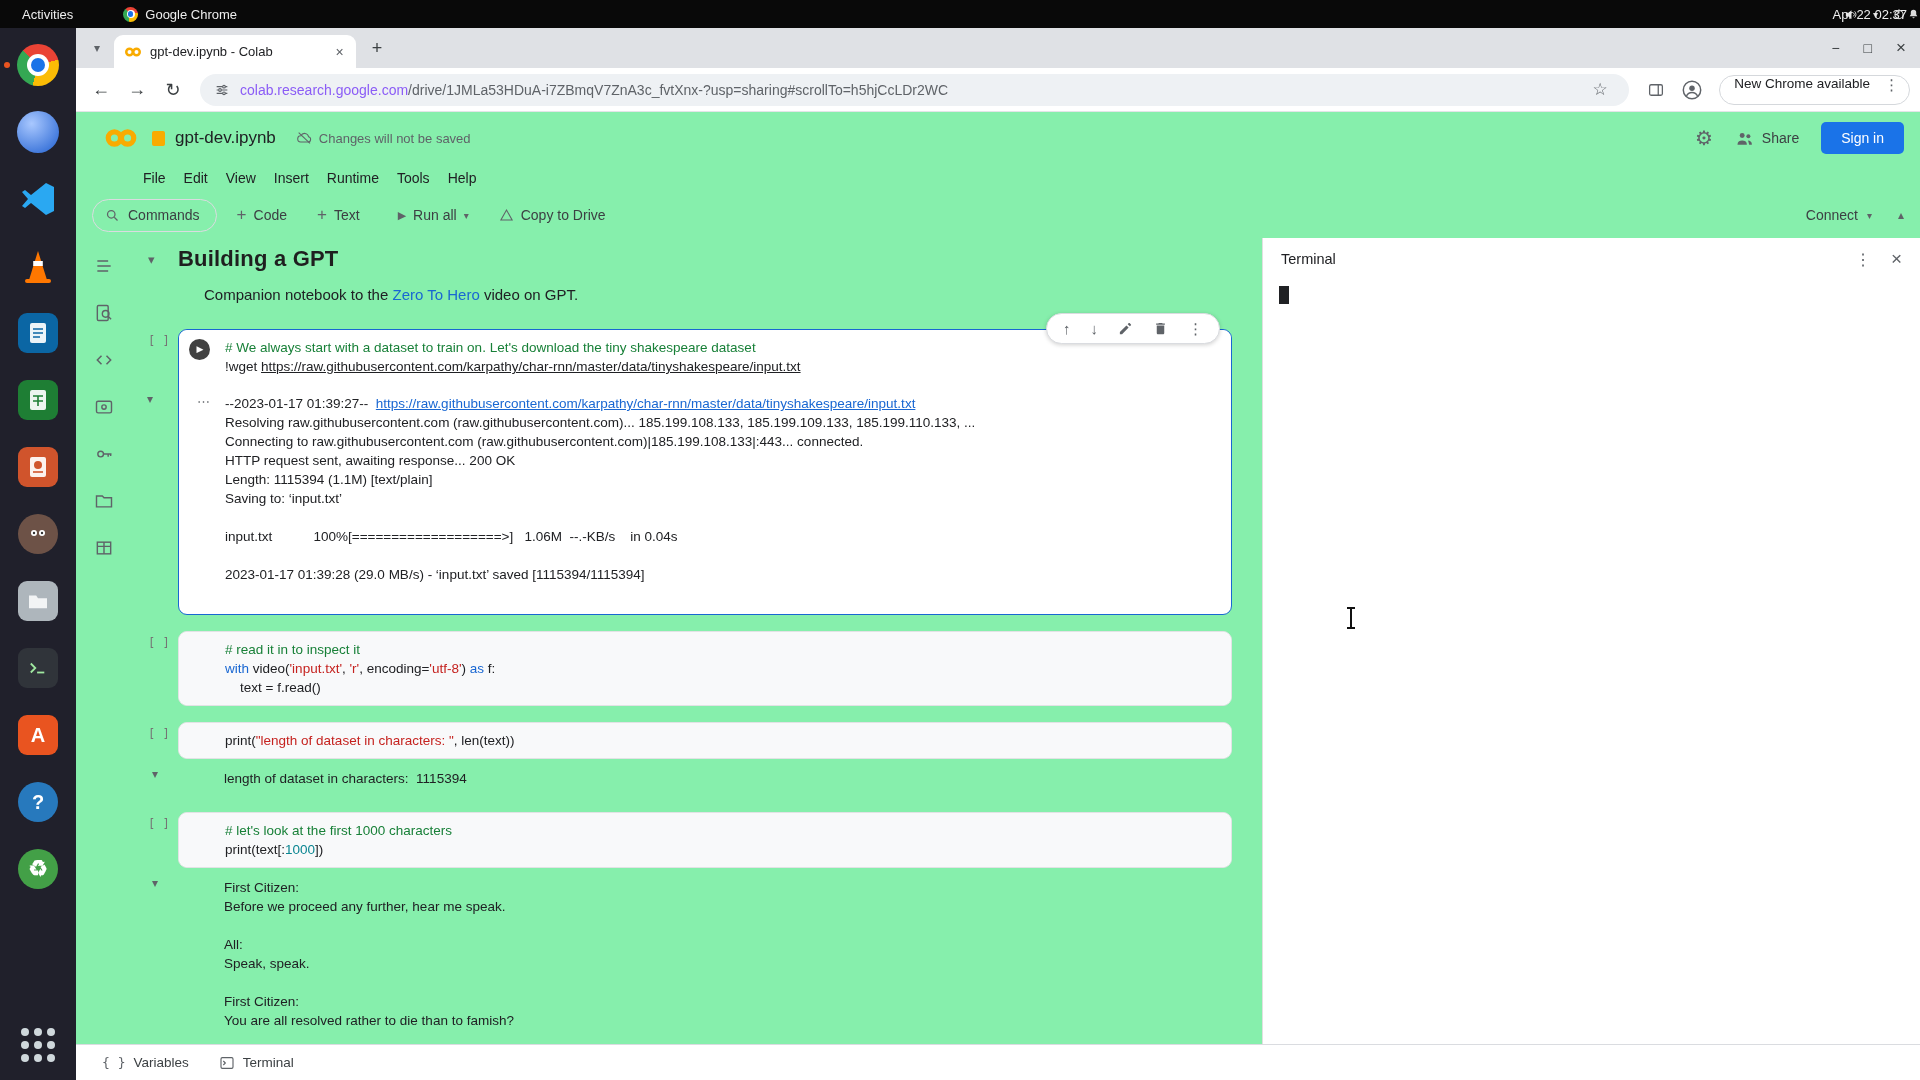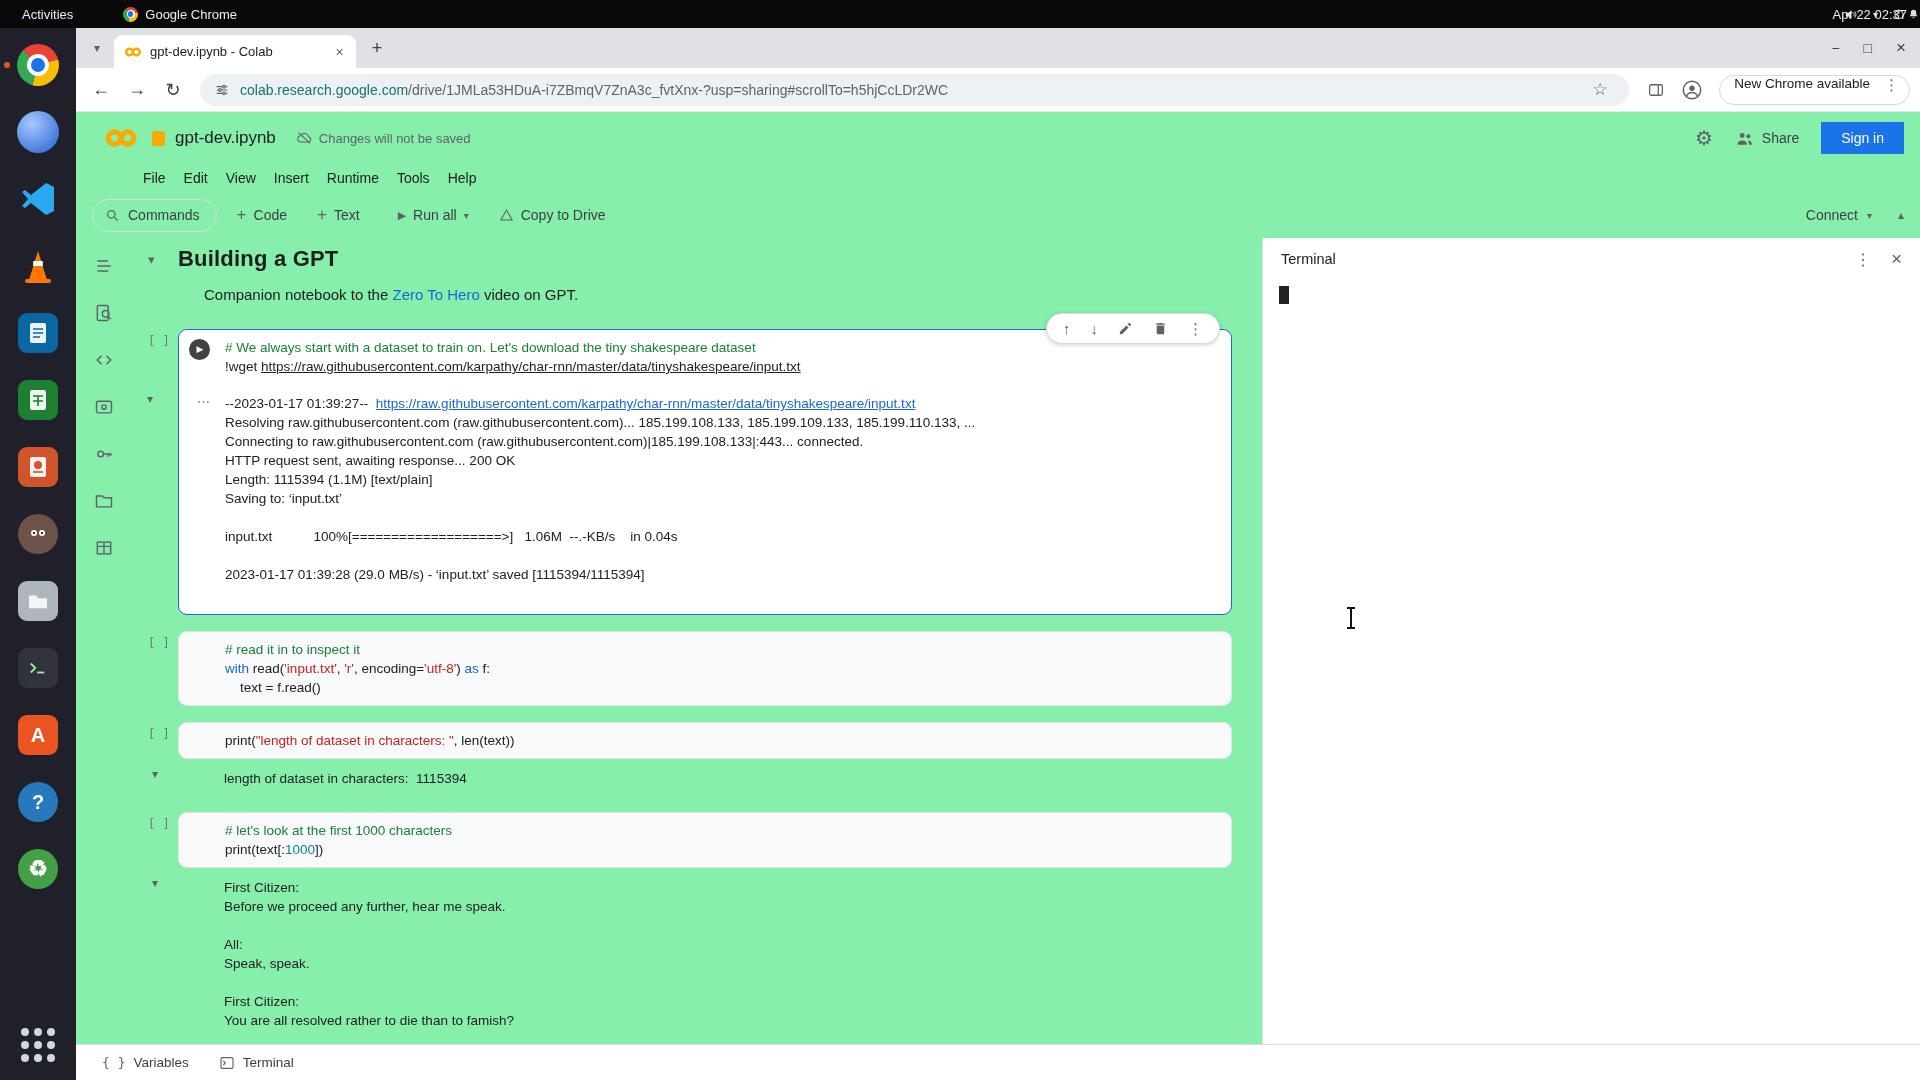--- a/index.html
+++ b/index.html
@@ -37,35 +37,35 @@
   .tab .title{flex:1;white-space:nowrap;overflow:hidden}
   .tabclose{width:17px;height:17px;border-radius:50%;display:flex;align-items:center;justify-content:center;color:#5f6368;font-size:14px}
   .newtab{width:26px;height:26px;margin:0 0 7px 8px;display:flex;align-items:center;justify-content:center;color:#3c4043;font-size:18px;border-radius:50%}
   .winctl{position:absolute;right:14px;top:0;height:40px;display:flex;align-items:center;gap:24px;color:#3c4043;font-size:14px}
   .winctl span{cursor:default}
 
   .cstoolbar{height:44px;background:#fff;display:flex;align-items:center;padding:0 10px;gap:6px;border-bottom:1px solid #e3e5e8;flex:0 0 auto}
   .navbtn{width:30px;height:30px;display:flex;align-items:center;justify-content:center;border-radius:50%;color:#3c4043;font-size:18px}
   .addressbar{flex:1;height:32px;background:#eef1f4;border-radius:16px;display:flex;align-items:center;padding:0 14px;margin:0 6px;font-size:14px;gap:10px;min-width:0}
   .addressbar .url{flex:1;white-space:nowrap;overflow:hidden}
-  .url .domain{color:#0f766e}.url .path{color:#5f6368}
+  .url .domain{color:#8b5cf6}.url .path{color:#5f6368}
   .tbicon{width:30px;height:30px;display:flex;align-items:center;justify-content:center;color:#5f6368;font-size:17px}
   .updatepill{height:30px;border:1px solid #d5d8dc;border-radius:15px;display:flex;gap:10px;padding:0 6px 0 14px;font-size:13.5px;color:#202124;margin-left:6px}
   .updatepill .kebab{color:#5f6368;font-size:15px;padding:0 4px}
 
   
   .colab{flex:1;display:flex;flex-direction:column;min-height:0;background:#86efac}
   .cheader{height:52px;display:flex;align-items:center;padding:0 16px 0 28px;flex:0 0 auto}
   .cheader .nbtitle{font-size:17px;margin-left:10px}
   .fileicon{width:13px;height:15px;background:#f9ab00;border-radius:2px;margin-left:14px;position:relative}
   .savestatus{display:flex;align-items:center;gap:7px;margin-left:20px;font-size:13px;color:#5f6368}
   .cheader .right{margin-left:auto;display:flex;align-items:center;gap:22px}
   .gear{font-size:20px;color:#5f6368}
   .sharebtn{display:flex;align-items:center;gap:8px;font-size:14px;color:#3c4043}
-  .signin{background:#1a73e8;color:#fff;font-size:14px;padding:8px 20px;border-radius:0}
+  .signin{background:#1a73e8;color:#fff;font-size:14px;padding:8px 20px;border-radius:5px}
   .menubar{height:28px;display:flex;align-items:center;padding-left:58px;flex:0 0 auto}
   .menu-item{padding:3px 9px;font-size:14px;color:#202124;border-radius:4px}
   .cmdbar{height:46px;display:flex;align-items:center;gap:10px;padding:0 16px;flex:0 0 auto}
   .cmdsearch{display:flex;align-items:center;gap:8px;border:1px solid #dadce0;border-radius:17px;height:33px;padding:0 16px 0 12px;font-size:14px;color:#3c4043}
   .cmdbtn{display:flex;align-items:center;gap:7px;font-size:14px;color:#3c4043;padding:6px 10px;border-radius:4px}
   .cmdbtn .plus{font-size:17px;color:#5f6368}
   .caret{font-size:10px;color:#5f6368}
   .cmdbar .right{margin-left:auto;display:flex;align-items:center;gap:26px}
   .connectbtn{display:flex;align-items:center;gap:9px;font-size:14px;color:#3c4043}
   .collapsehdr{color:#5f6368;font-size:12px}
@@ -497,21 +497,21 @@
                 </div>
                 <div class="cellrow">
                   <div class="gutter">
                     <div class="exec">[ ]</div>
                   </div>
                   <div class="cellmain">
                     <div class="cellbox">
                       <div class="codearea">
                         <div class="code">
                           <div class="cline"><span class="tk-com"># read it in to inspect it</span></div>
-                          <div class="cline"><span class="tk-kw">with</span><span class="tk-txt"> read(</span><span class="tk-str">'input.txt'</span><span class="tk-txt">, </span><span class="tk-str">'r'</span><span class="tk-txt">, encoding=</span><span class="tk-str">'utf-8'</span><span class="tk-txt">) </span><span class="tk-kw">as</span><span class="tk-txt"> f:</span></div>
+                          <div class="cline"><span class="tk-kw">with</span><span class="tk-txt"> video(</span><span class="tk-str">'input.txt'</span><span class="tk-txt">, </span><span class="tk-str">'r'</span><span class="tk-txt">, encoding=</span><span class="tk-str">'utf-8'</span><span class="tk-txt">) </span><span class="tk-kw">as</span><span class="tk-txt"> f:</span></div>
                           <div class="cline"><span class="tk-txt">    text = f.read()</span></div>
                         </div>
                       </div>
                     </div>
                   </div>
                 </div>
                 <div class="cellrow">
                   <div class="gutter">
                     <div class="exec">[ ]</div>
                   </div>

